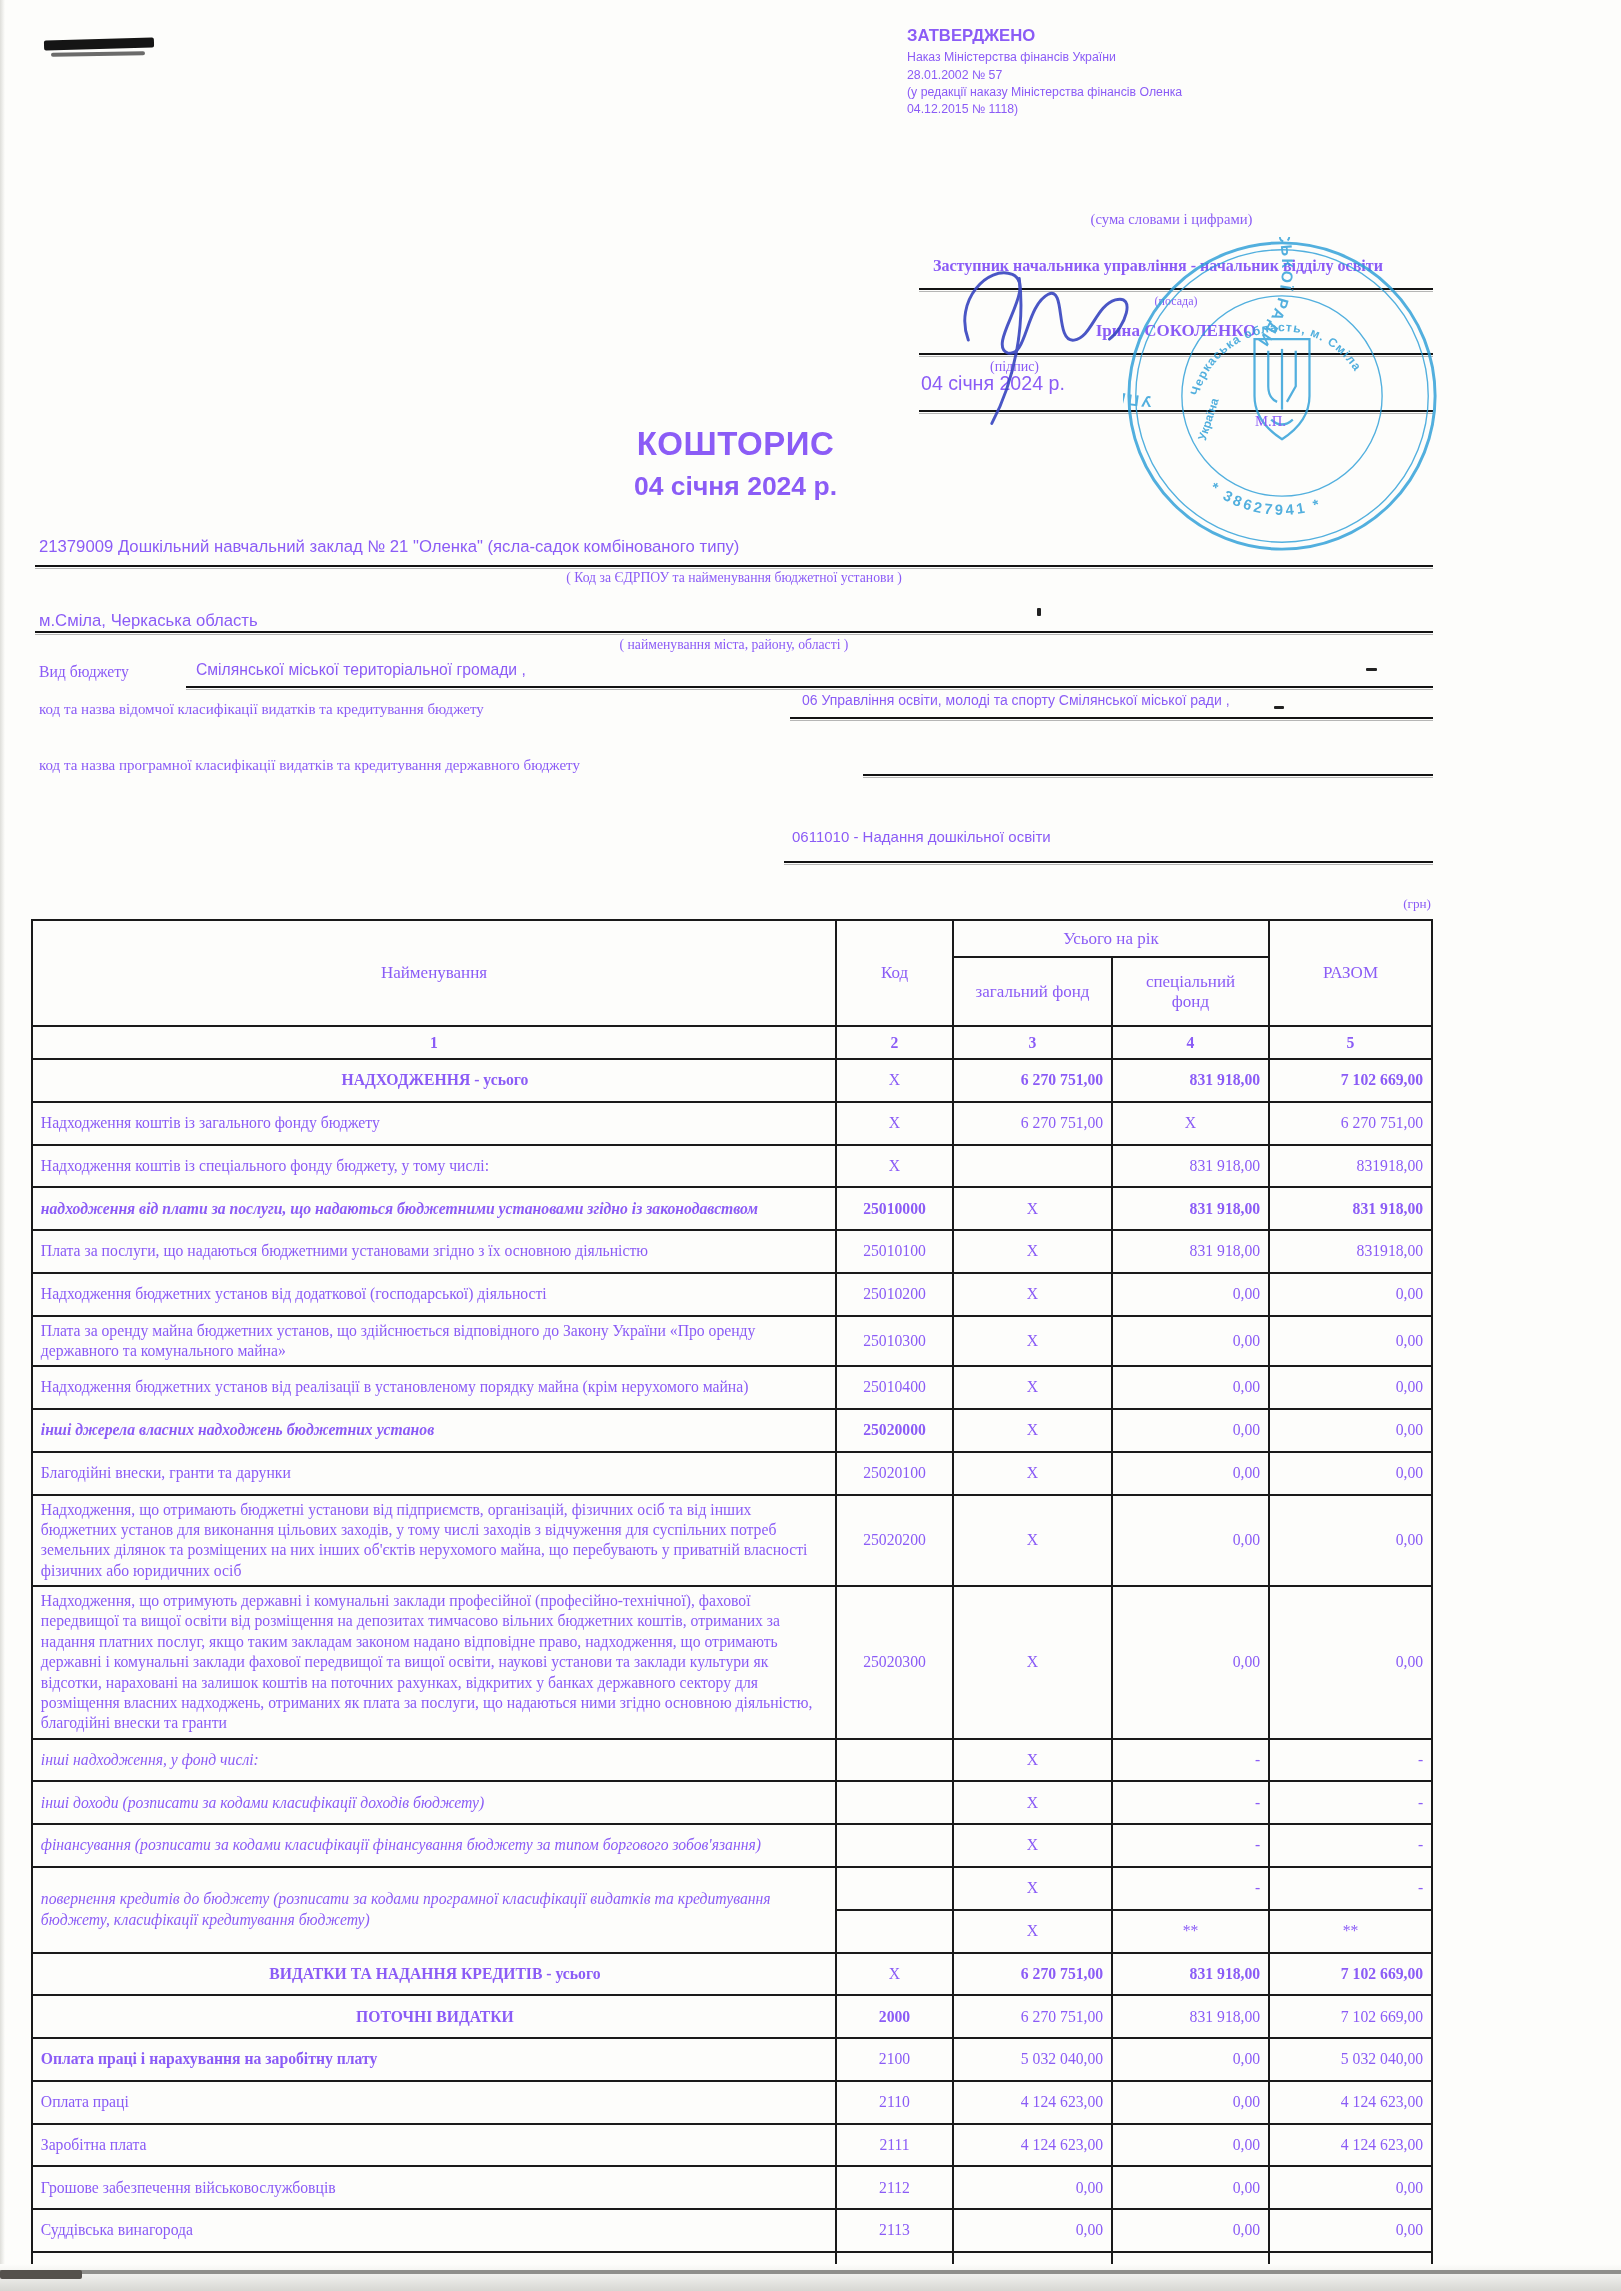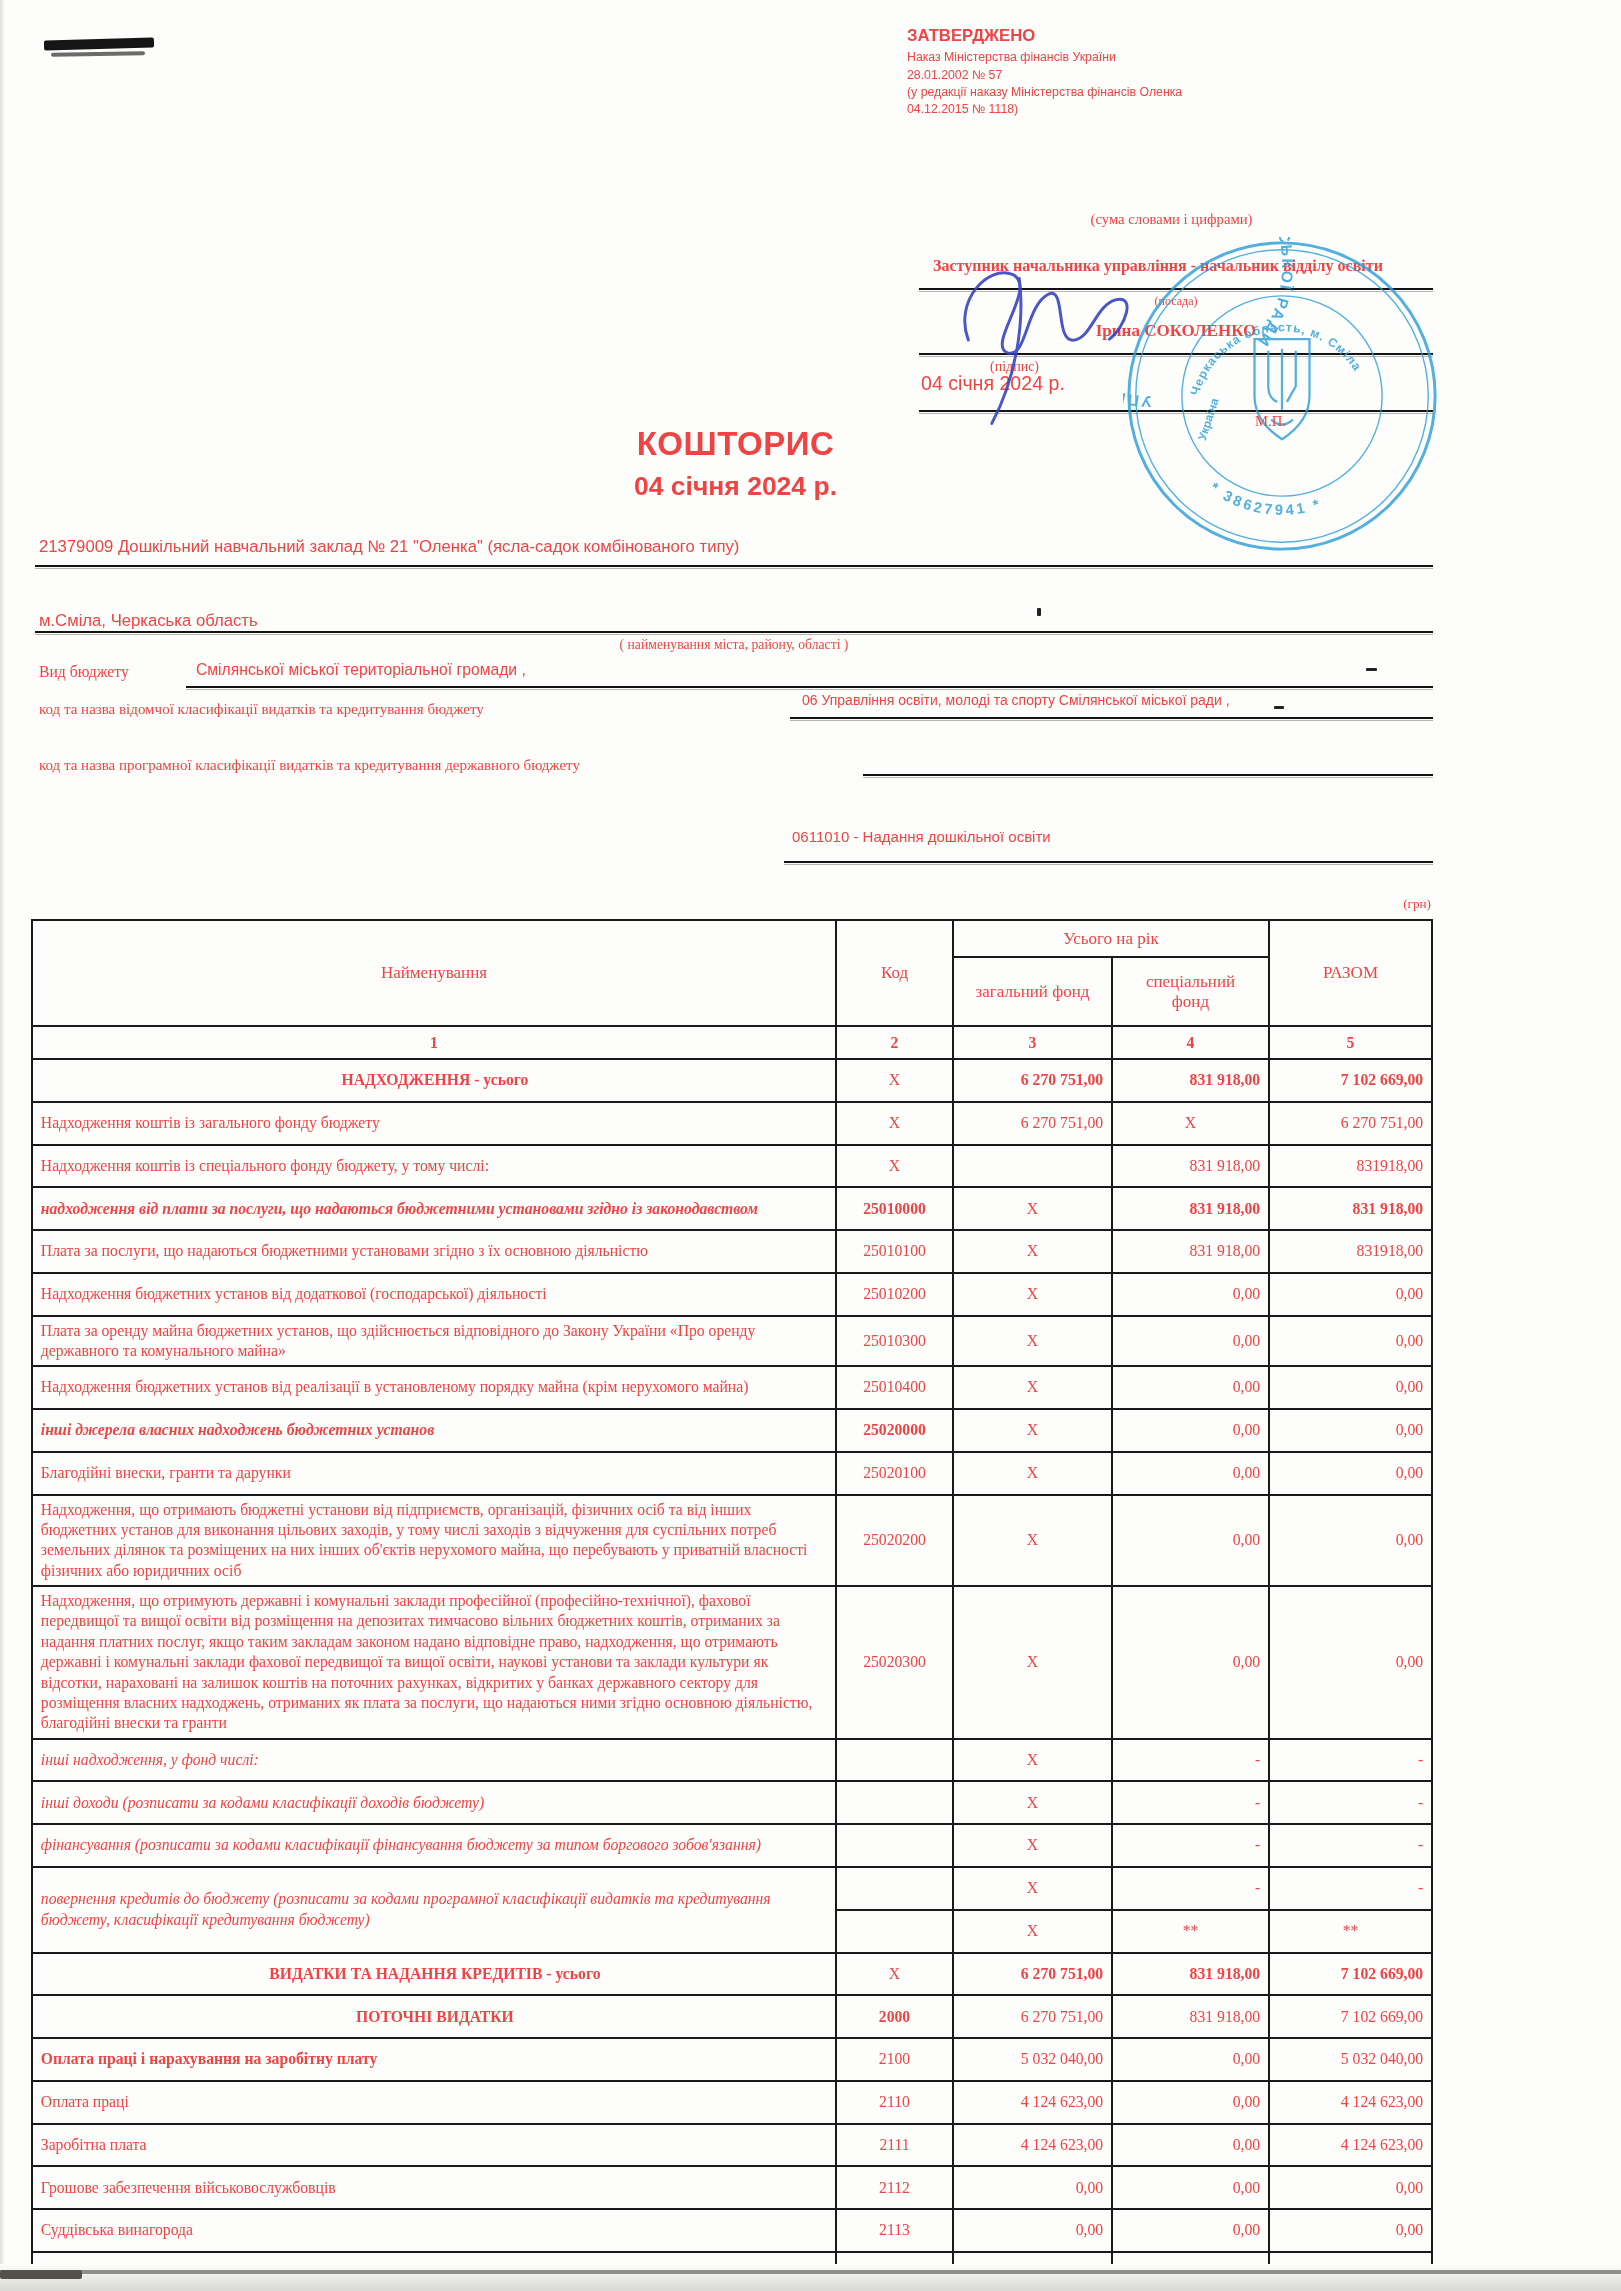--- a/index.html
+++ b/index.html
@@ -1,17 +1,17 @@
 <!DOCTYPE html>
 <html><head>
 <meta charset="utf-8">
 <style>
   html,body{margin:0;padding:0;background:#ffffff;}
   .page{position:relative;width:1621px;height:2292px;background:#fdfdfb;overflow:hidden;
-        font-family:"Liberation Serif",serif;color:#ef4444;}
+        font-family:"Liberation Serif",serif;color:#8b5cf6;}
   .abs{position:absolute;}
 
   
   .edge-left{left:0;top:0;width:4.9px;height:100%;background:linear-gradient(90deg,#dededa,#fdfdfb);}
   .dash1{left:44px;top:39px;width:110px;height:9.8px;background:#151515;border-radius:2px;transform:rotate(-1.6deg);}
   .dash2{left:51px;top:52px;width:94px;height:3.9px;background:#3a3a3a;border-radius:2px;transform:rotate(-1deg);opacity:.75;}
   .mark{background:#222;border-radius:1px;}
   .scan-bottom{left:0;top:2264px;width:1621px;height:27.4px;background:linear-gradient(180deg,#fdfdfb 0%,#efefec 40%,#d7d7d3 100%);}
   .scan-line{left:0;top:2270px;width:1621px;height:3.9px;background:#8f8f8c;}
   .scan-smudge{left:0;top:2270px;width:82px;height:8.8px;background:#54514c;border-radius:2px;}
@@ -149,20 +149,21 @@
     </g>
   </svg>
 
   <div class="abs doc-title">
     <div class="t1">КОШТОРИС</div>
     <div class="t2">04 січня 2024 р.</div>
   </div>
 
   <div class="abs org-name">21379009  Дошкільний навчальний заклад № 21 "Оленка" (ясла-садок комбінованого типу)</div>
   <div class="rule" style="left:35px;top:565px;width:1398px;"></div>
+  <div class="abs org-cap1">( Код за ЄДРПОУ та найменування бюджетної установи )</div>
 
   <div class="abs city">м.Сміла, Черкаська область</div>
   <div class="rule" style="left:35px;top:631px;width:1398px;"></div>
   <div class="abs org-cap2">( найменування міста, району, області )</div>
 
   <div class="abs f-label" style="left:39px;top:663px;font-size:15.7px;">Вид бюджету</div>
   <div class="abs f-value" style="left:196px;top:661px;font-size:15.7px;">Смілянської міської територіальної громади ,</div>
   <div class="rule" style="left:186px;top:686px;width:1247px;"></div>
 
   <div class="abs f-label" style="left:39px;top:694px;width:461px;line-height:2.0;">код та назва відомчої класифікації видатків та кредитування бюджету</div>

